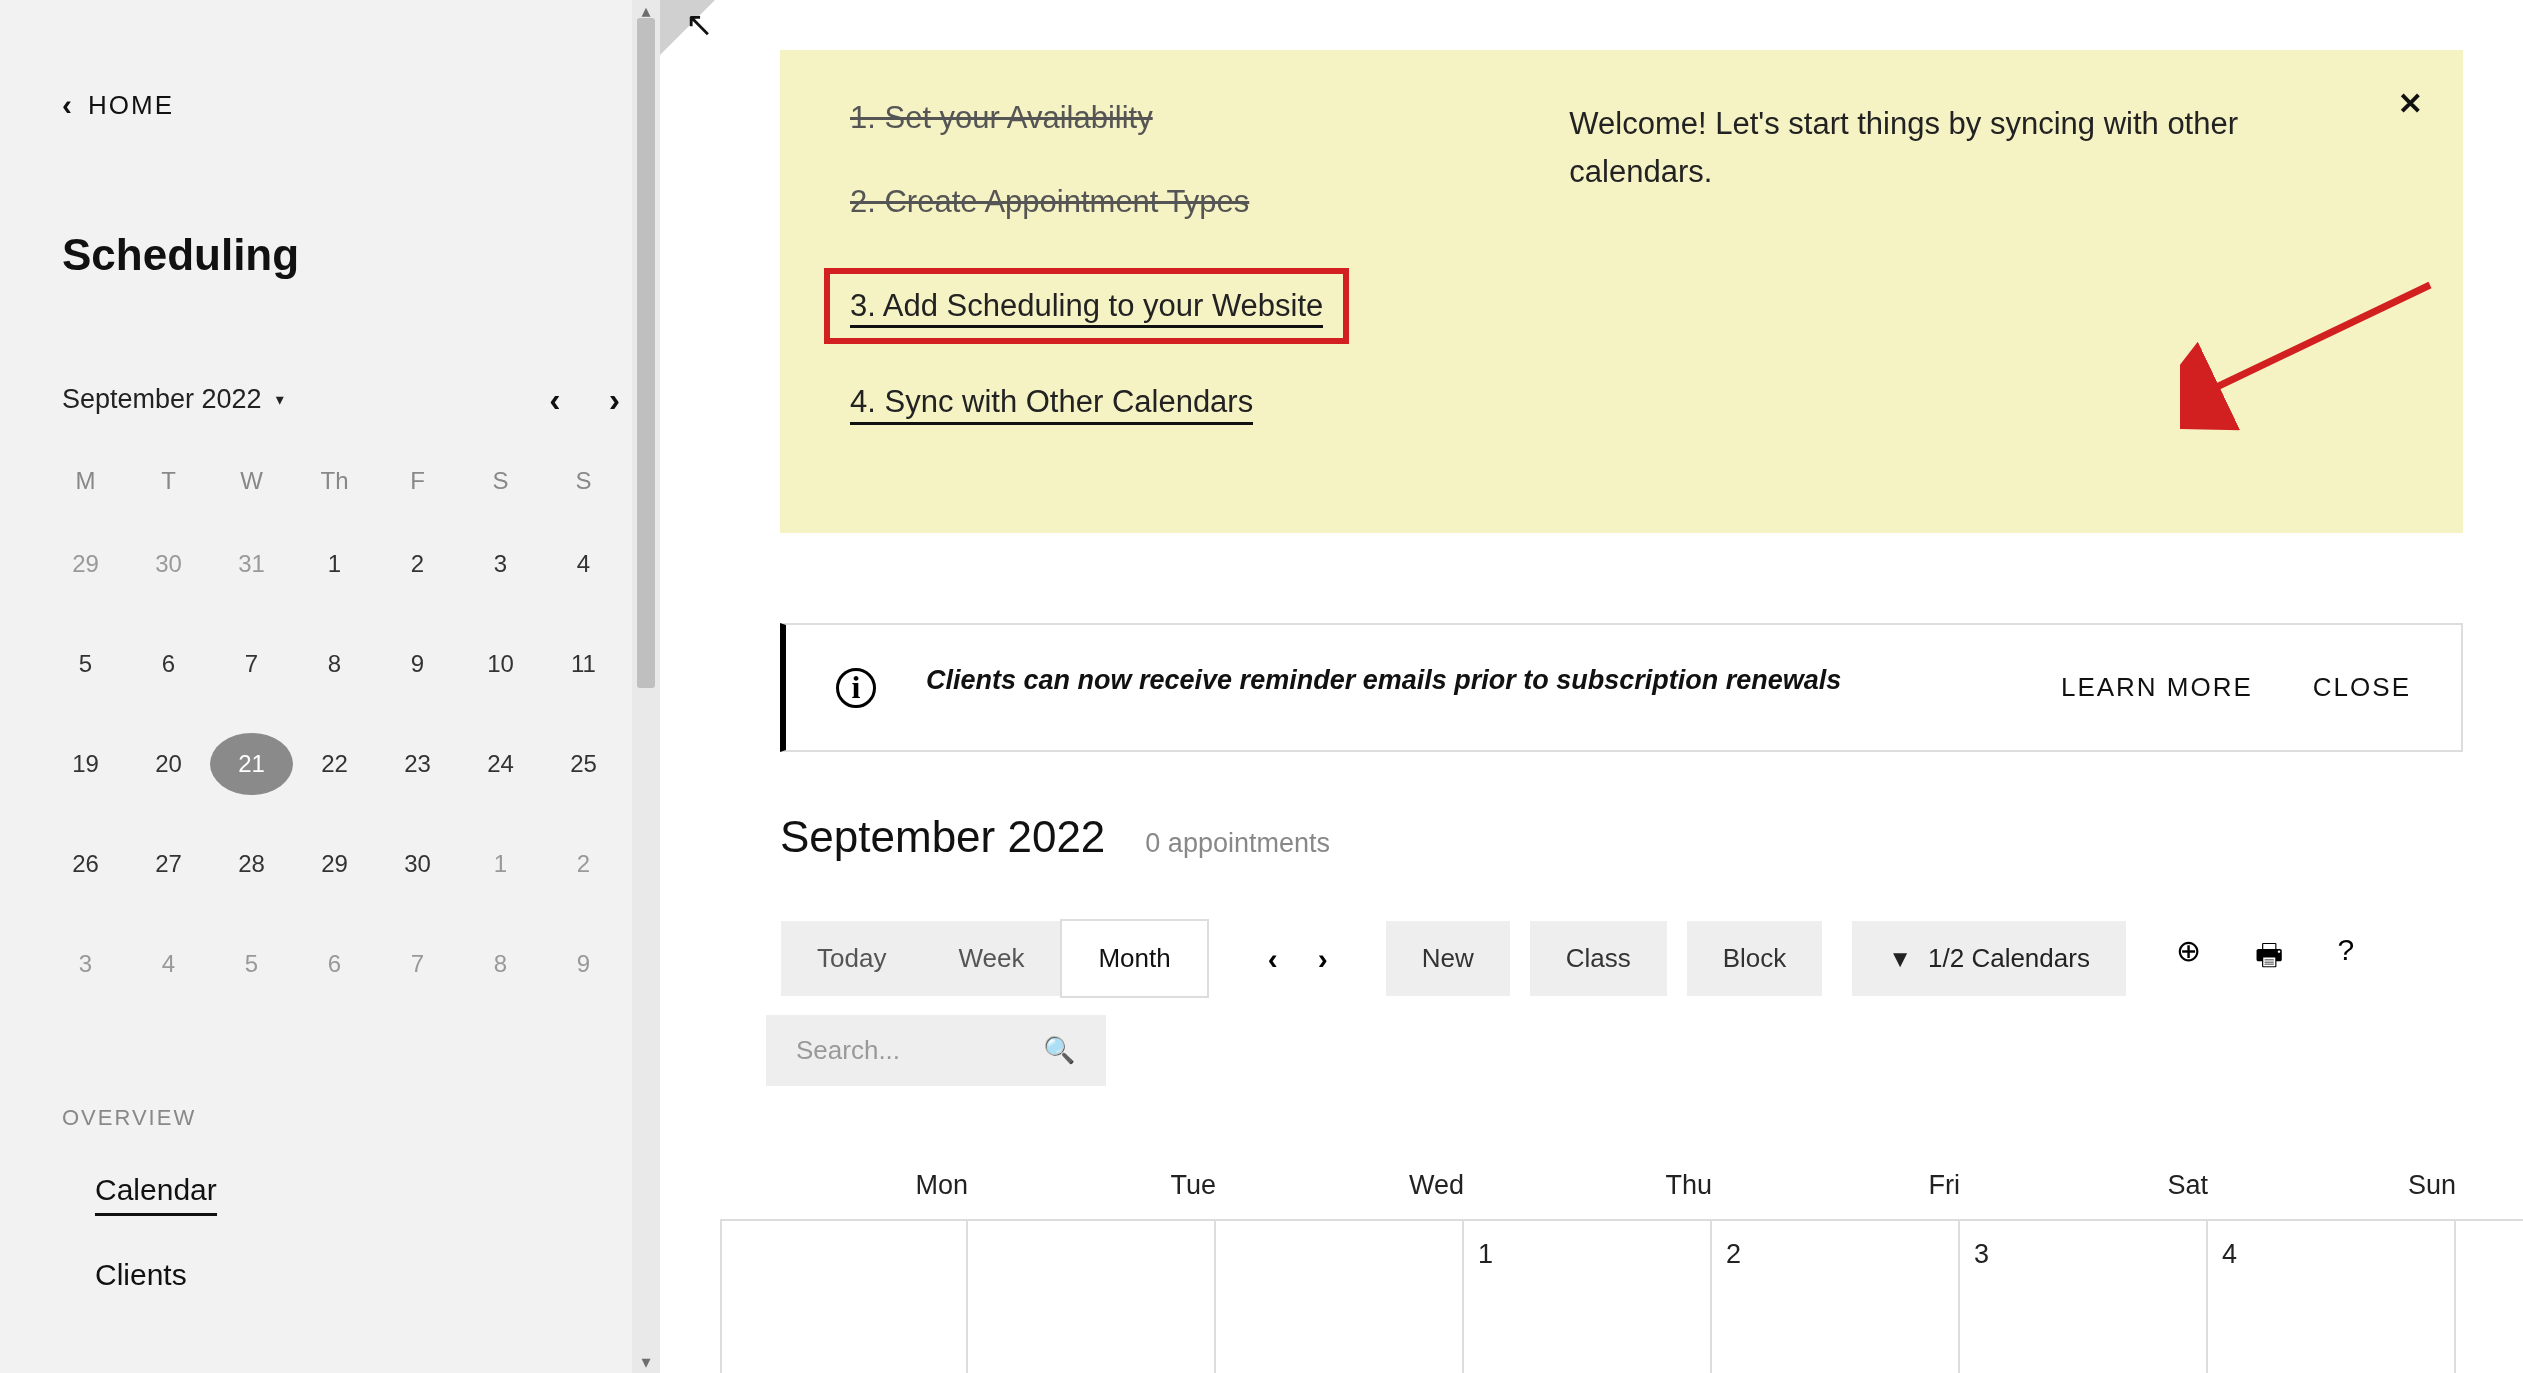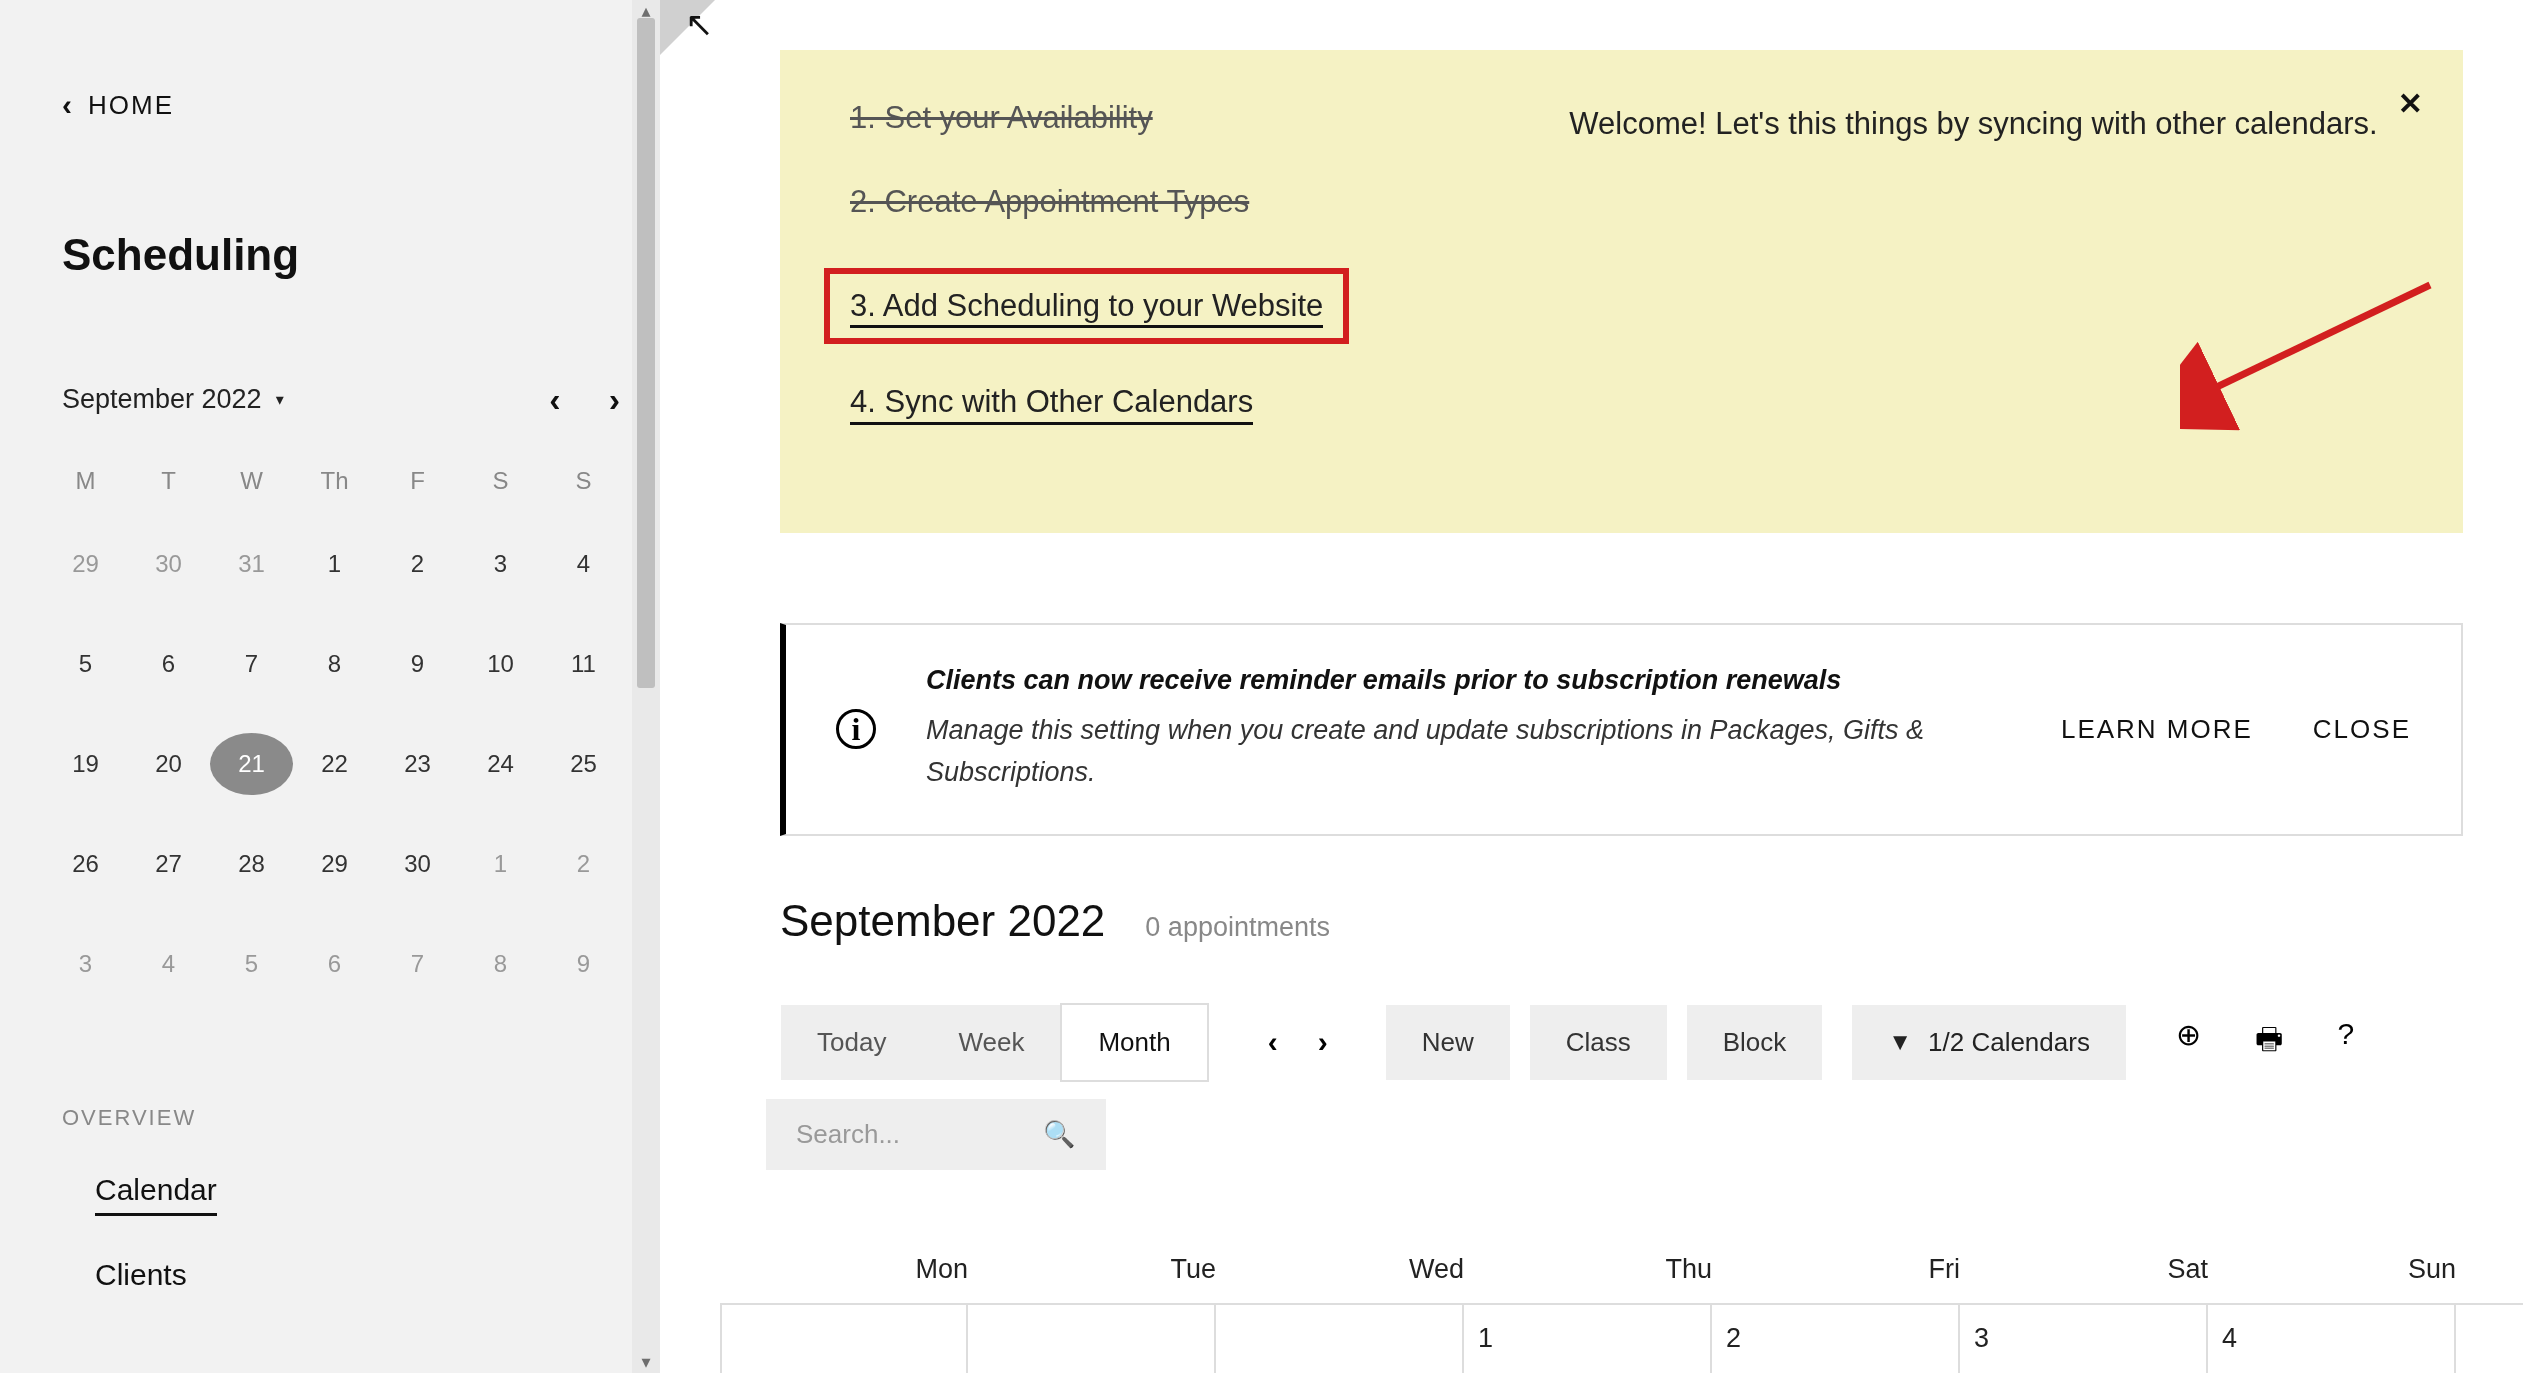--- a/index.html
+++ b/index.html
@@ -175,36 +175,35 @@
 
   <div class="main">
     <div class="corner">
       <div class="tri"></div>
       <div class="arrow">↖</div>
     </div>
 
     <div class="banner">
       <span class="close">✕</span>
       <div class="steps" id="steps"><span class="step done">1. Set your Availability</span><br><span class="step done">2. Create Appointment Types</span><br><div class="step boxed" style="display: inline-block; margin-bottom: 40px;"><span class="link" style="border-bottom: 3px solid rgb(17, 17, 17); padding-bottom: 2px; font-size: 31px;">3. Add Scheduling to your Website</span></div><br><span class="step link">4. Sync with Other Calendars</span><br></div>
-      <div class="welcome">Welcome! Let's this things by syncing with other calendars.</div>
+      <div class="welcome">Welcome! Let's start things by syncing with other calendars.</div>
       <svg class="red-arrow" viewBox="0 0 260 160">
         <defs>
             <marker id="ah" markerWidth="14" markerHeight="14" refX="3" refY="7" orient="auto">
           <path d="M0,0 L14,7 L0,14 Z" fill="#d21f1f"></path>
             </marker>
           </defs>
         <line x1="250" y1="10" x2="20" y2="120" stroke="#d21f1f" stroke-width="7" marker-end="url(#ah)"></line>
       </svg>
     </div>
 
     <div class="notice">
       <div class="info">i</div>
       <div class="notice-body">
         <div class="nt">Clients can now receive reminder emails prior to subscription renewals</div>
-        <div class="nd">Manage this setting when you create and update subscriptions in Packages, Gifts &amp; Subscriptions.</div>
       </div>
       <div class="notice-actions">
         <span>LEARN MORE</span>
         <span>CLOSE</span>
       </div>
     </div>
 
     <div class="cal-header">
       <div class="mo">September 2022</div>
       <div class="appts">0 appointments</div>

